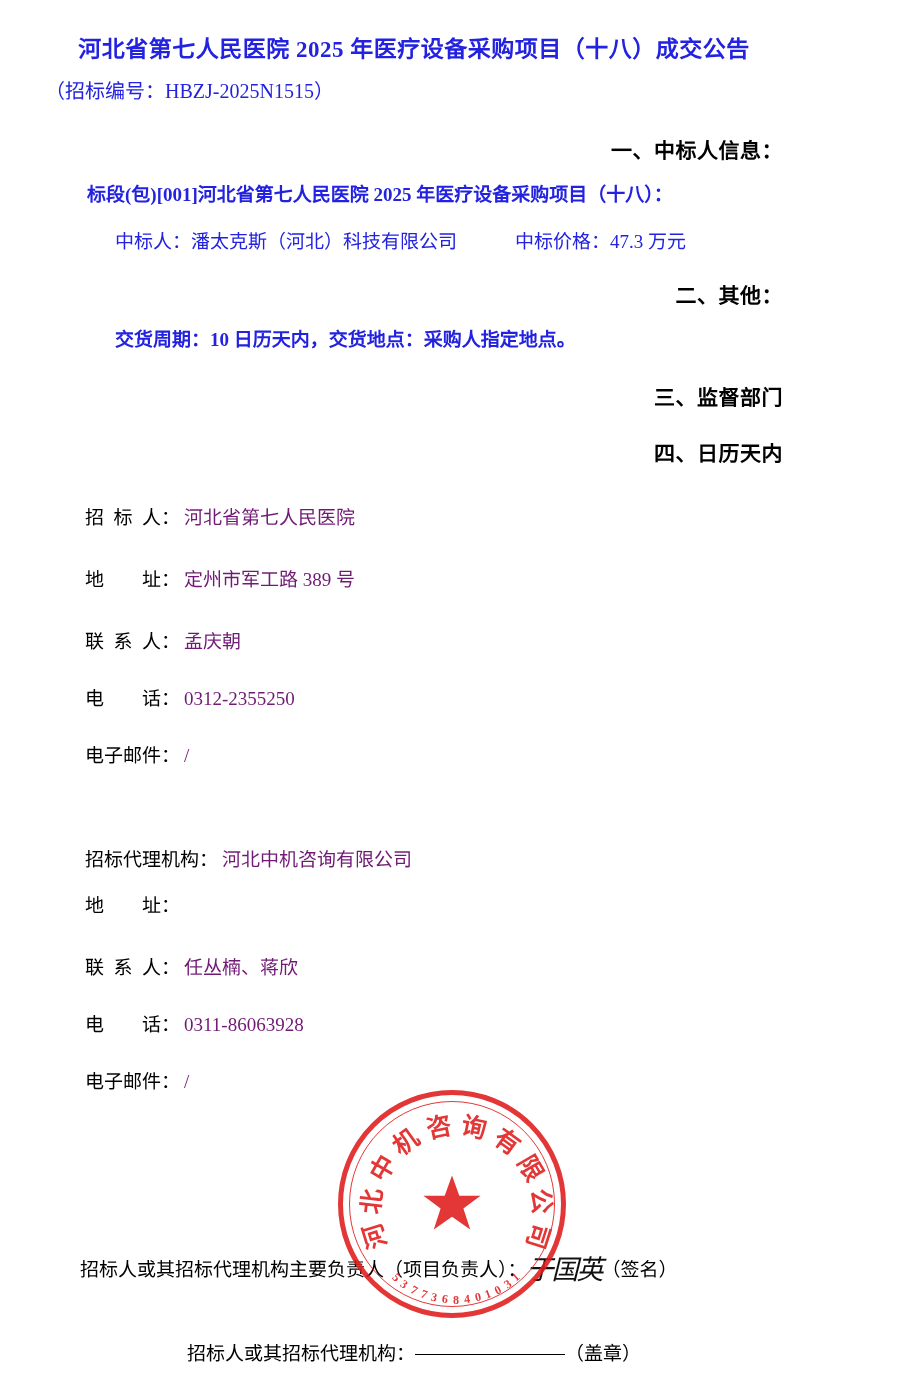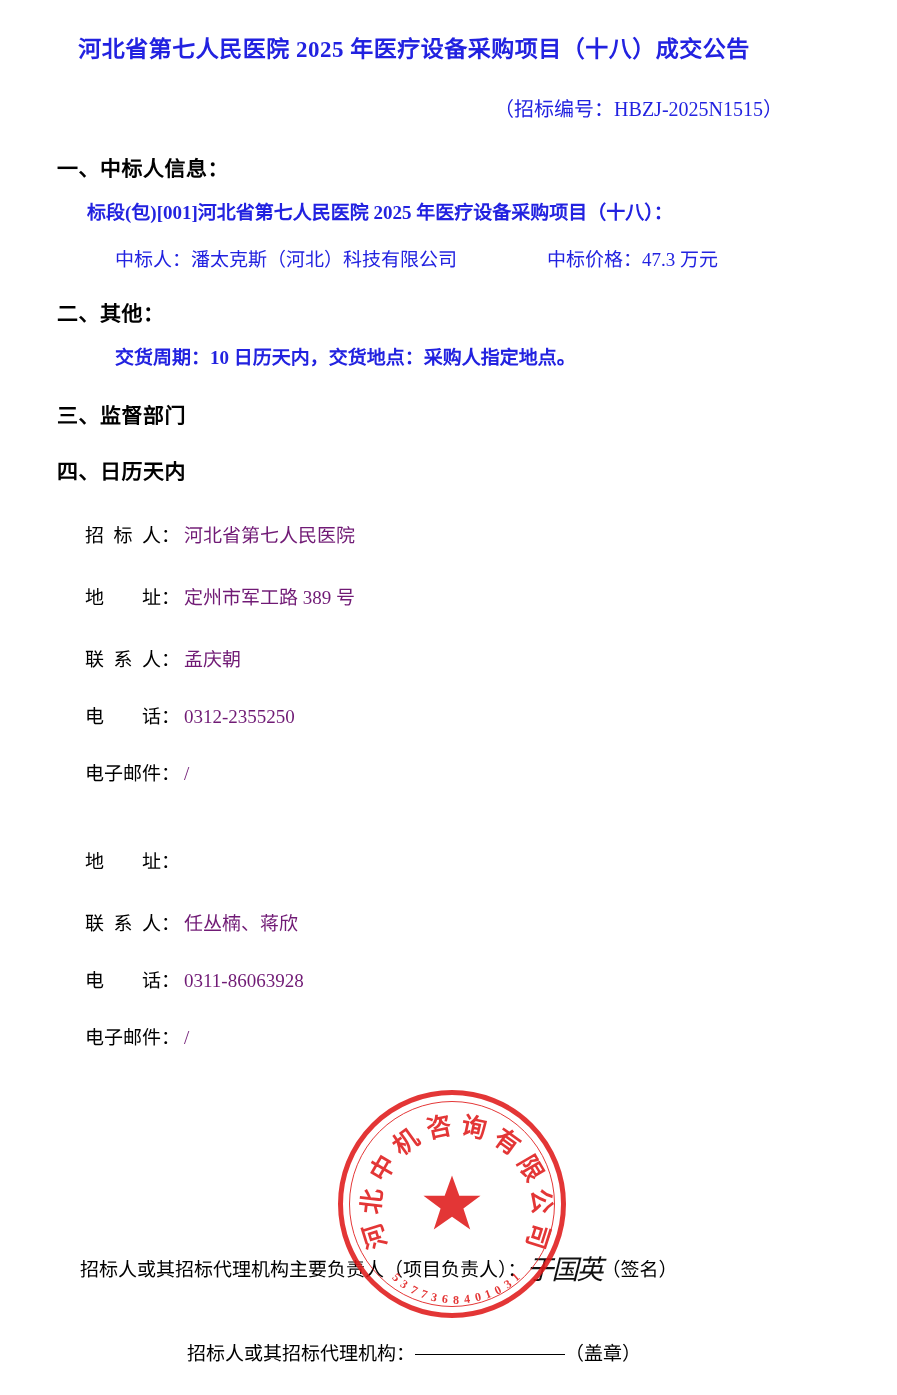--- a/index.html
+++ b/index.html
@@ -25,33 +25,34 @@
   .title {
     text-align: center;
     font-size: 23px;
     font-weight: bold;
     color: #2222e0;
     letter-spacing: 0.5px;
     line-height: 36px;
     margin-top: 12px;
   }
   .subtitle {
-    text-align: right;
+    text-align: left;
     font-size: 20px;
     color: #2222e0;
     line-height: 34px;
-    margin-top: 24px;
+    margin-top: 6px;
   }
   .section-head {
     font-size: 21px;
     font-weight: bold;
     color: #000000;
     margin-top: 26px;
     margin-left: 12px;
     letter-spacing: 0.5px;
+    text-align: right;
   }
   .para {
     font-size: 19px;
     color: #2222e0;
     line-height: 30px;
     margin-top: 16px;
     margin-left: 42px;
     font-weight: bold;
   }
   .para.indent {
@@ -80,21 +81,20 @@
   .gap-block {
     height: 42px;
   }
   .award-row {
     display: flex;
     align-items: baseline;
     font-size: 19px;
     margin-top: 16px;
     margin-left: 70px;
     color: #2222e0;
-    gap: 32px;
   }
   .award-price {
     margin-left: 58px;
   }
   .footer {
     position: absolute;
     left: 0;
     right: 0;
     bottom: 0;
     height: 300px;
@@ -218,20 +218,24 @@
     <span class="kv-label">电        话：</span>
     <span class="kv-value">0312-2355250</span>
   </div>
   <div class="kv-row">
     <span class="kv-label">电子邮件：</span>
     <span class="kv-value">/</span>
   </div>
 
   <div class="gap-block"></div>
 
+  <div class="kv-row">
+    <span class="kv-label">招标代理机构：</span>
+    <span class="kv-value">河北中机咨询有限公司</span>
+  </div>
   <div class="kv-row">
     <span class="kv-label">地        址：</span>
   </div>
   <div class="kv-row">
     <span class="kv-label">联  系  人：</span>
     <span class="kv-value">任丛楠、蒋欣</span>
   </div>
   <div class="kv-row">
     <span class="kv-label">电        话：</span>
     <span class="kv-value">0311-86063928</span>

